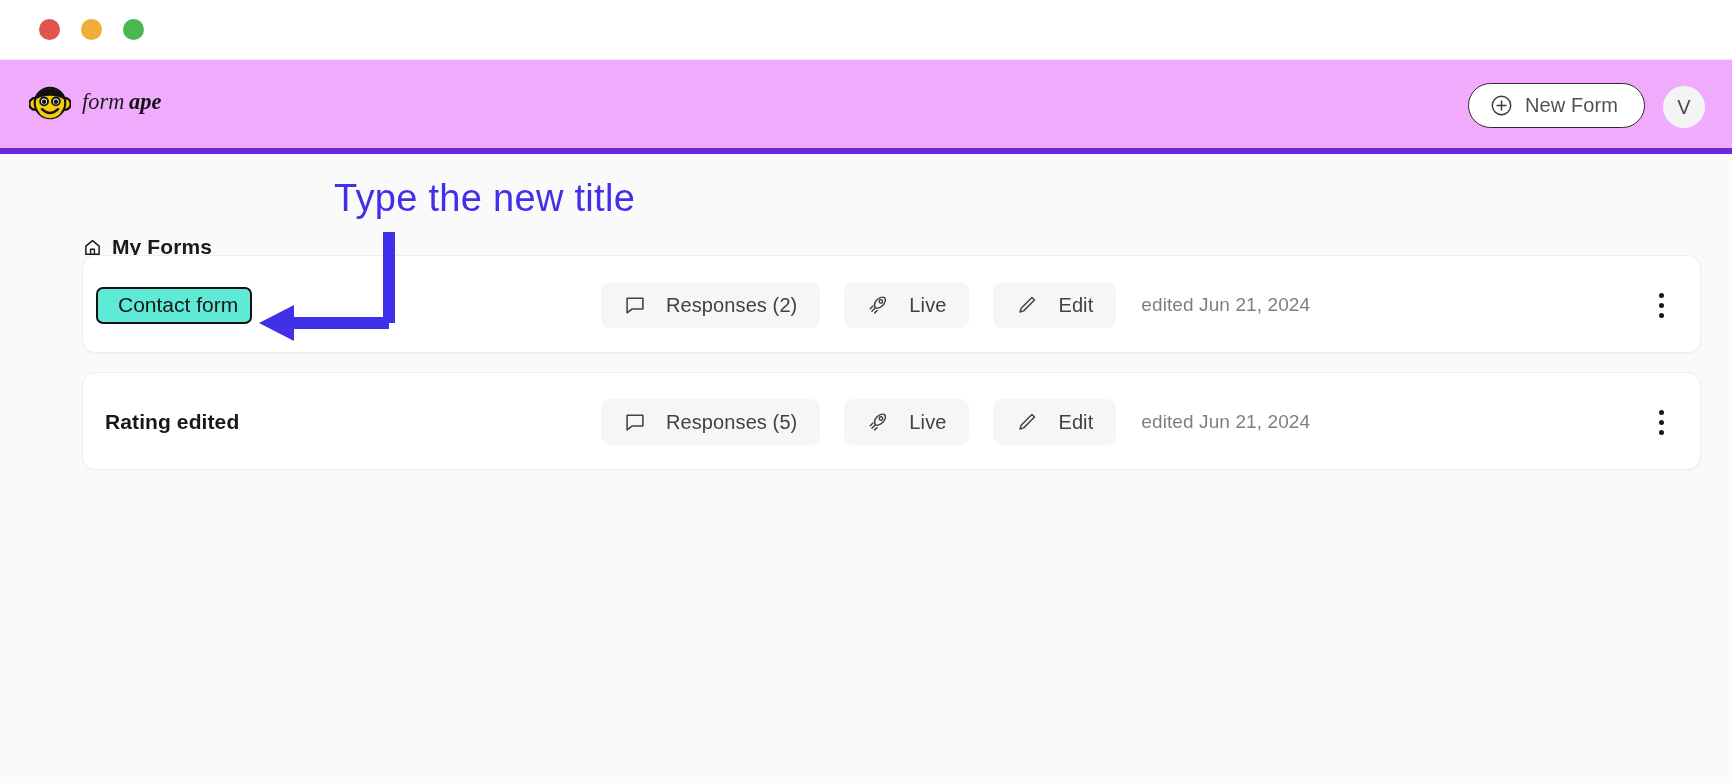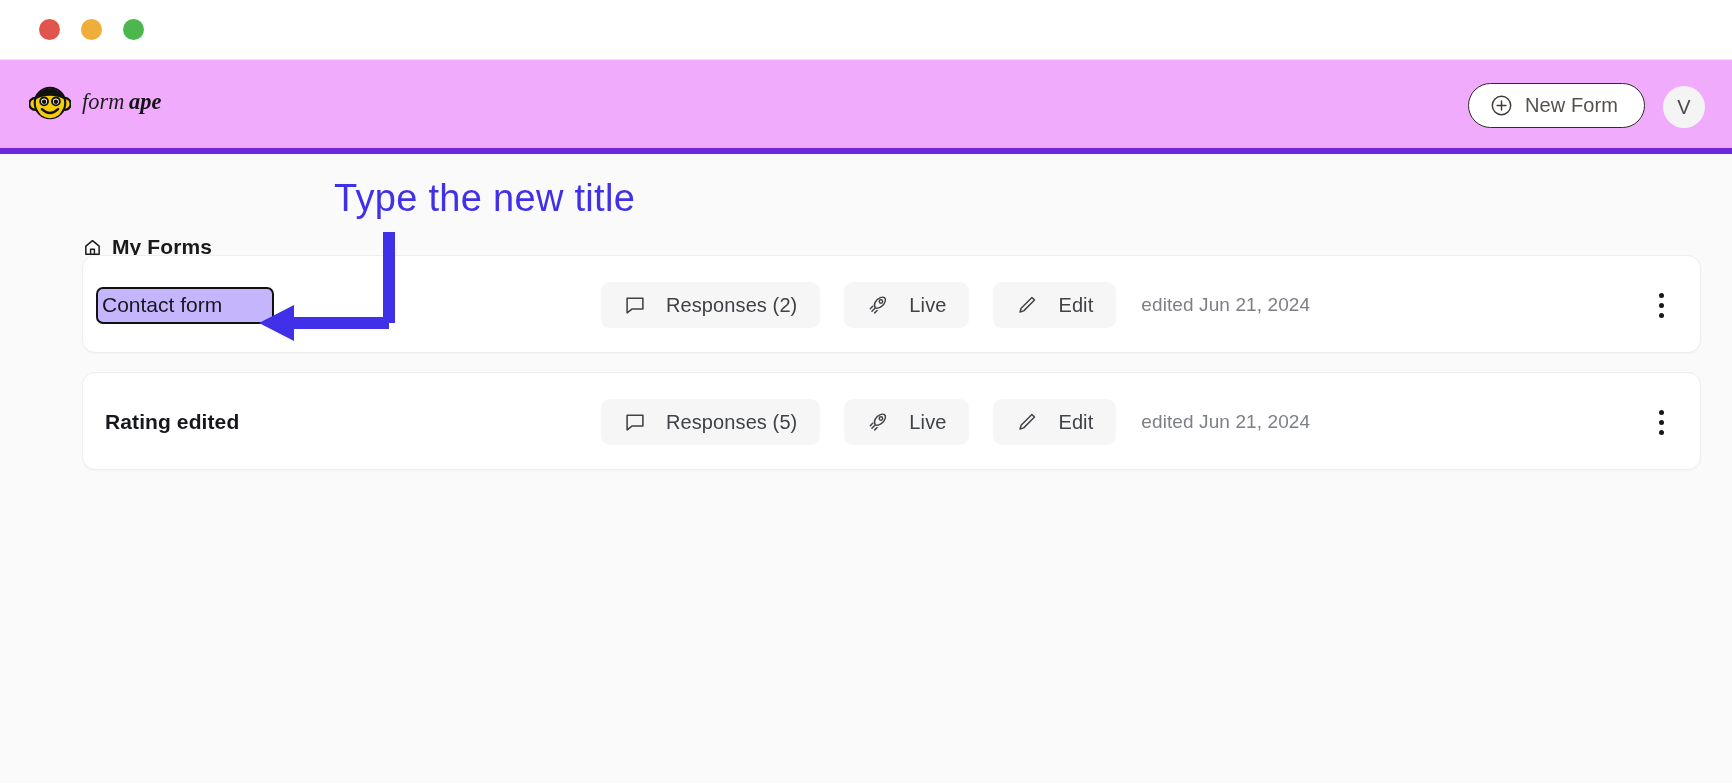--- a/index.html
+++ b/index.html
@@ -169,28 +169,28 @@
     top: 0;
     height: 98px;
     display: flex;
     align-items: center;
     width: 430px;
   }
   .title-input {
     font-family: "Liberation Sans", sans-serif;
     font-size: 21px;
     color: #16181c;
-    background: #c4b5fd;
+    background: #5eead4;
     border: 2px solid #111114;
     border-radius: 7px;
-    padding: 4px 7px 5px 4px;
+    padding: 4px 7px 5px 20px;
     margin-left: -9px;
     outline: none;
     box-sizing: border-box;
-    width: 178px;
+    width: 156px;
   }
   .title-static {
     font-size: 21px;
     font-weight: bold;
     color: #17181b;
     letter-spacing: .1px;
   }
 
   .actions {
     position: absolute;

